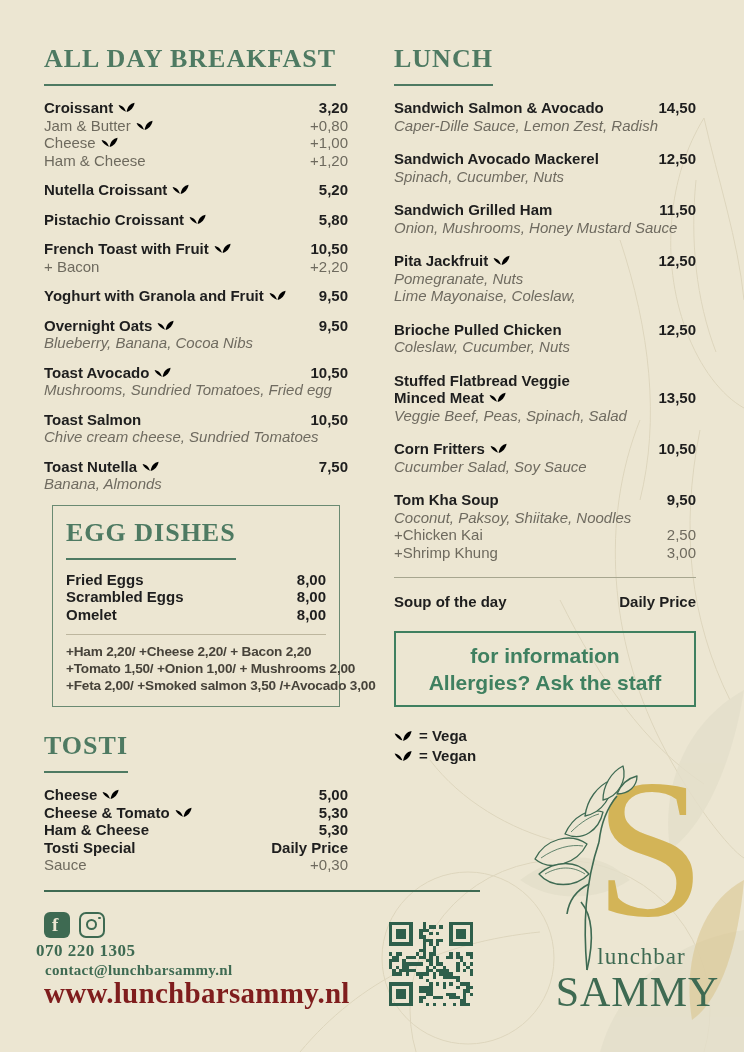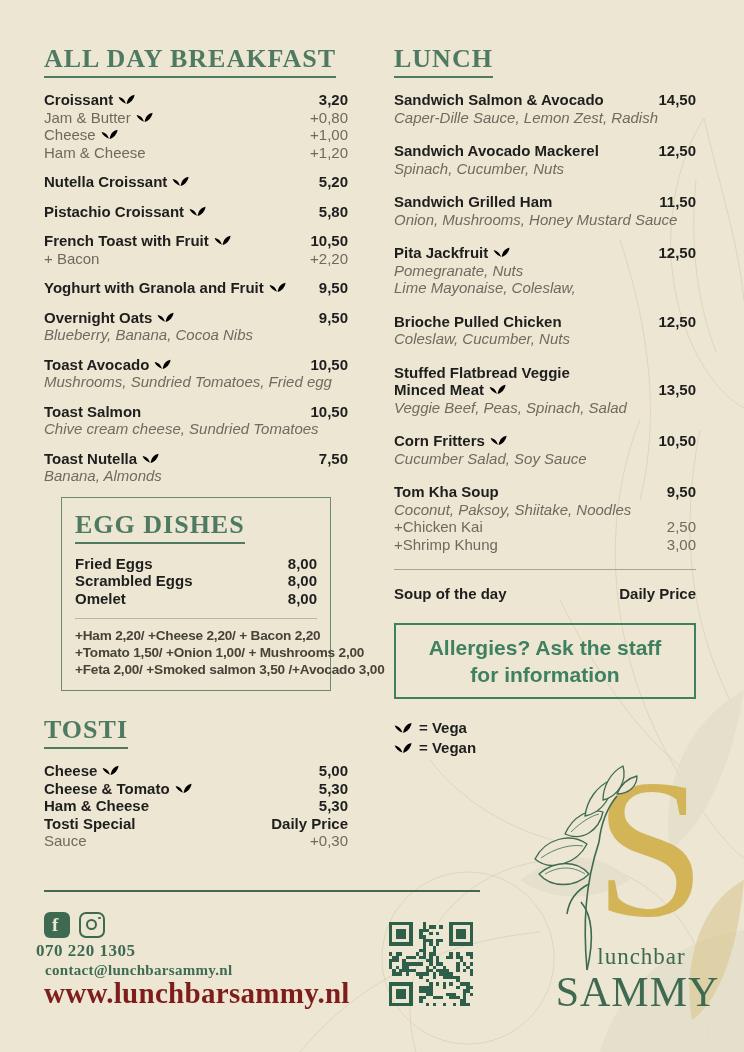--- a/index.html
+++ b/index.html
@@ -3,31 +3,31 @@
 <meta charset="utf-8">
 <style>
   html,body{margin:0;padding:0;background:#ece6d2;}
   .page{position:relative;width:744px;height:1052px;background:#ece6d2;overflow:hidden;
         font-family:"Liberation Sans",sans-serif;color:#1e1e1e;}
   .decor{position:absolute;left:0;top:0;z-index:0;}
   .col{position:absolute;top:44px;z-index:2;}
   .col-left{left:44px;width:304px;}
   .col-right{left:394px;width:302px;}
   .sec{font-family:"Liberation Serif",serif;font-weight:bold;font-size:26px;letter-spacing:1px;
-       color:#4e7a62;margin:0 0 13px 0;padding-bottom:2px;border-bottom:2.5px solid #4e7a62;display:table;}
+       color:#4e7a62;margin:0 0 13px 0;padding-bottom:10px;border-bottom:2.5px solid #4e7a62;display:table;}
   .mblock{margin-bottom:12px;}
   .list-right .mblock{margin-bottom:16px;}
   .mrow{display:flex;justify-content:space-between;align-items:center;font-size:15px;line-height:17.5px;}
   .mrow.strong{font-weight:bold;color:#1e1e1e;}
   .mrow.muted{font-weight:normal;color:#6e6a5e;}
   .nm{display:inline-flex;align-items:center;gap:5px;}
   .pr{white-space:nowrap;}
   .desc{font-style:italic;color:#6f6b60;font-size:15px;line-height:17.5px;}
   .leaf{width:17px;height:11px;flex:0 0 auto;}
-  .eggbox{border:1.5px solid #6a8a72;padding:12px 13px 12px;margin:6px 17px 24px;}
+  .eggbox{border:1.5px solid #6a8a72;padding:12px 13px 12px;margin:6px 8px 24px;}
   .eggbox .sec{margin-bottom:11px;}
   .eggbox .mblock{margin-bottom:0;}
   .addons{margin-top:11px;border-top:1px solid #bdb69e;padding-top:8px;font-weight:bold;}
   .addon{font-size:13.6px;line-height:17px;color:#47433a;letter-spacing:-0.2px;white-space:nowrap;}
   .thin-rule{border-top:1px solid #a7a68f;margin:2px 0 15px;}
   .allergy{border:2px solid #3f8060;margin-top:20px;padding:9px 6px;text-align:center;
            color:#3f8060;font-weight:bold;font-size:21px;line-height:27px;}
   .legend{margin-top:19px;font-weight:bold;font-size:15px;color:#1e1e1e;}
   .legend-row{display:flex;align-items:center;gap:7px;line-height:20px;}
   .legend-row .leaf{width:18px;height:12px;}
@@ -413,22 +413,22 @@
               <span class="nm">
                 <span>Soup of the day</span>
               </span>
               <span class="pr">Daily Price</span>
             </div>
           </div>
         </div>
     </div>
 
     <div class="allergy">
+      <div>for information</div>
       <div>Allergies? Ask the staff</div>
-      <div>for information</div>
     </div>
 
     <div class="legend">
       <div class="legend-row">
         <svg class="leaf vega">
             <use href="#leafsym"></use>
           </svg>
         <span>= Vega</span>
       </div>
       <div class="legend-row">

